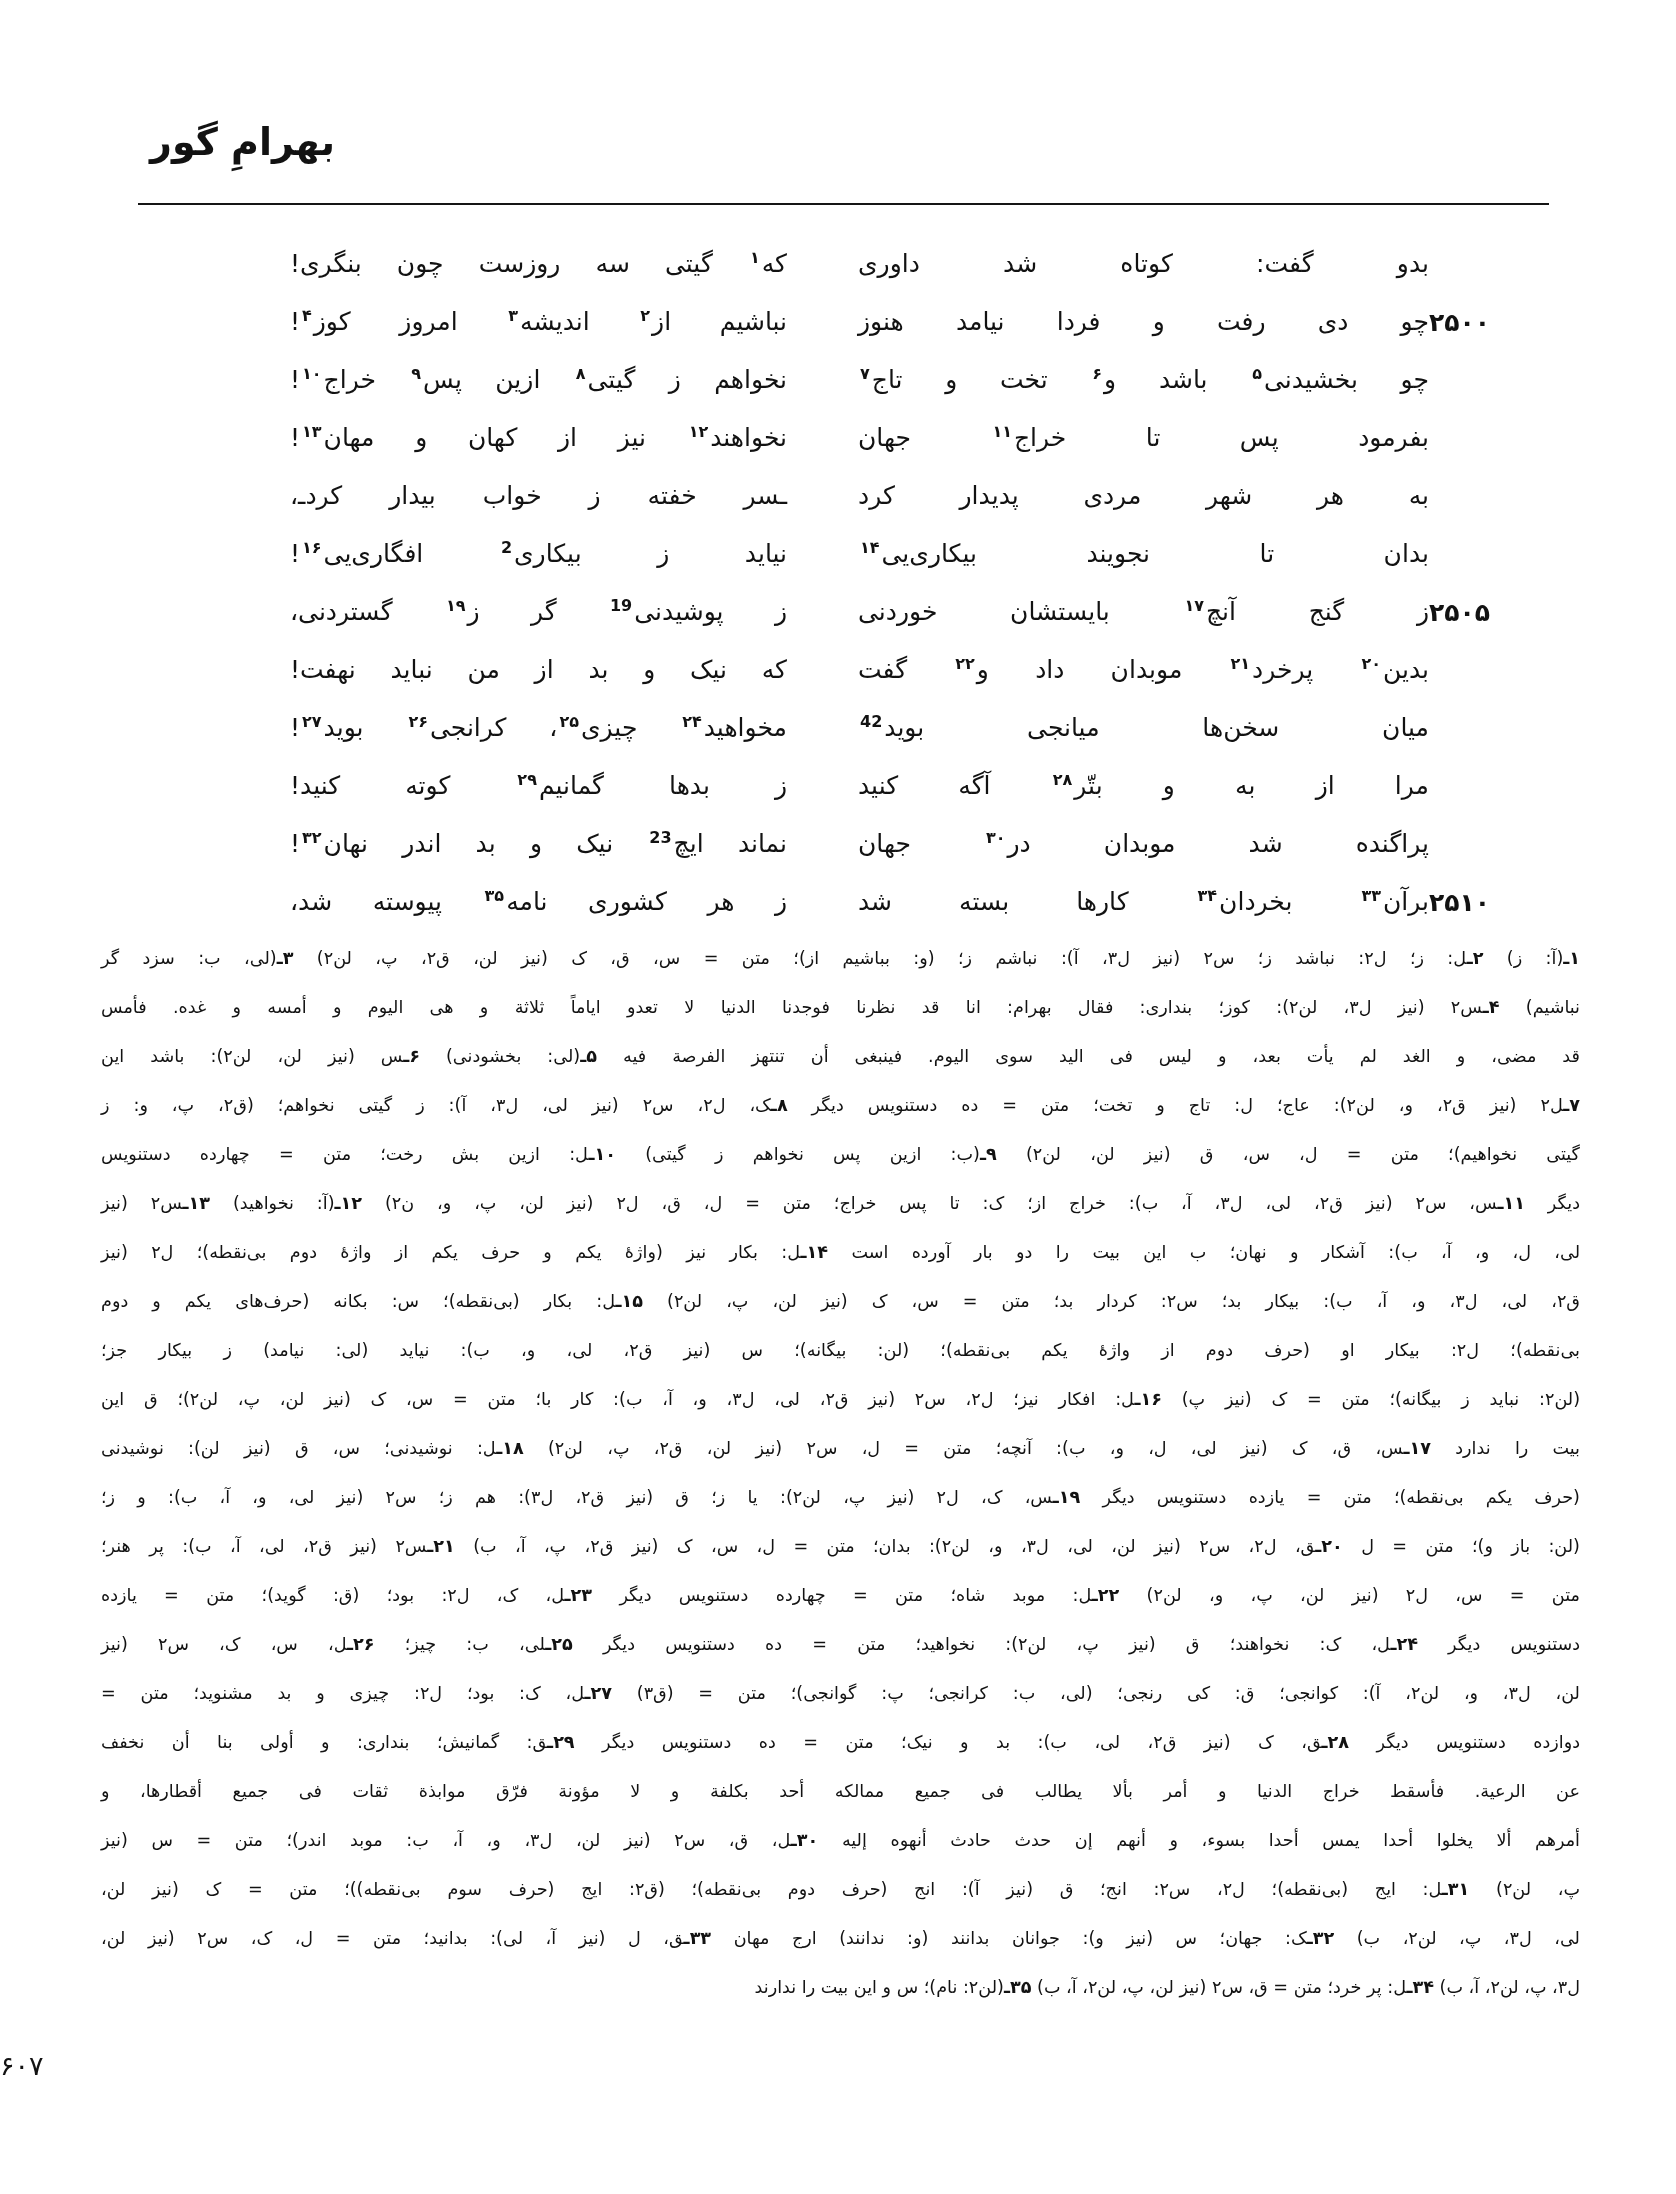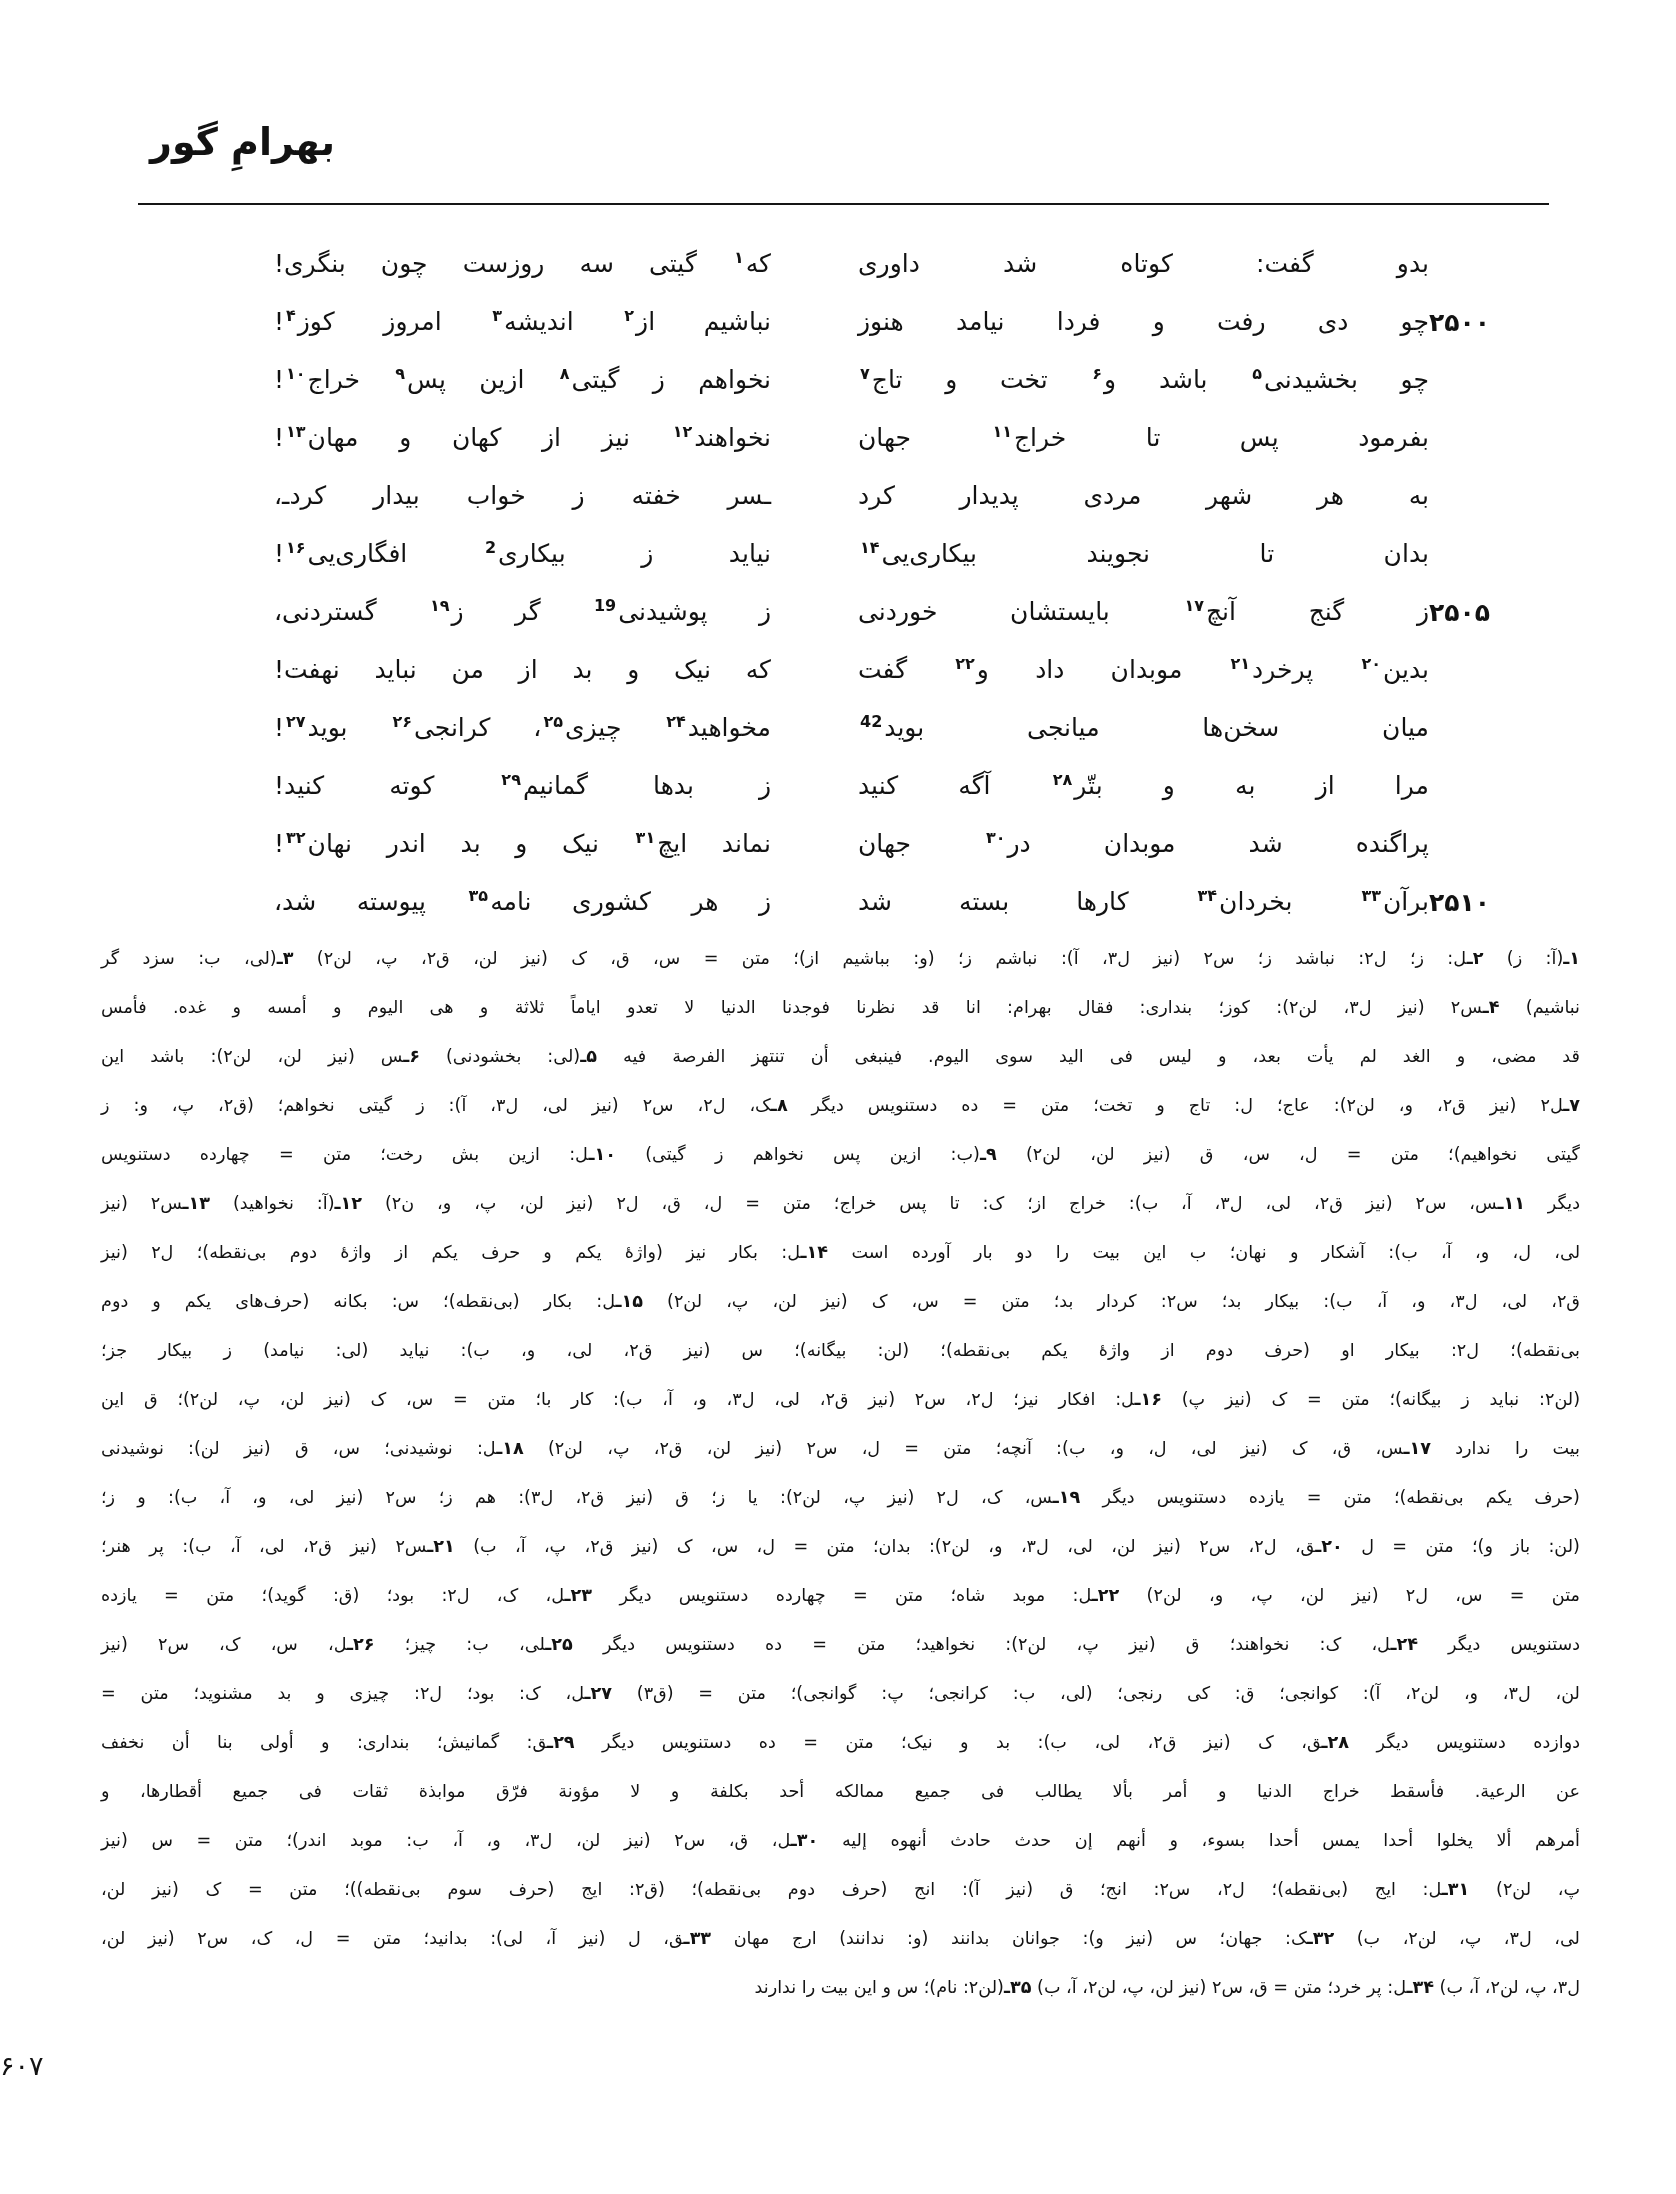--- a/index.html
+++ b/index.html
@@ -33,21 +33,21 @@
     height:58px;direction:rtl;
   }
   .vnum{
     width:88px;flex:0 0 88px;
     font-size:25px;font-weight:700;text-align:left;
     direction:ltr;
   }
   .hemi{
     font-size:25px;line-height:1.1;
     text-align:justify;text-align-last:justify;
-    direction:rtl;white-space:nowrap;margin-left:16px;
+    direction:rtl;white-space:nowrap;
   }
   .hemi.r{width:571px;flex:0 0 571px;}
   .hemi.l{width:497px;flex:0 0 497px;margin-right:71px;}
   .hemi sup{
     font-size:16px;font-weight:700;
     vertical-align:super;line-height:0;margin:0 2px;
   }
 
   
   .footnotes{
@@ -125,21 +125,21 @@
       <div class="hemi l">مخواهید<sup>۲۴</sup> چیزی<sup>۲۵</sup>، کرانجی<sup>۲۶</sup> بوید<sup>۲۷</sup>!</div>
     </div>
     <div class="row">
       <div class="vnum"></div>
       <div class="hemi r">مرا از به و بتّر<sup>۲۸</sup> آگه کنید</div>
       <div class="hemi l">ز بدها گمانیم<sup>۲۹</sup> کوته کنید!</div>
     </div>
     <div class="row">
       <div class="vnum"></div>
       <div class="hemi r">پراگنده شد موبدان در<sup>۳۰</sup> جهان</div>
-      <div class="hemi l">نماند ایچ<sup>۳۱</sup> نیک و بد اندر نهان<sup>۳۲</sup>!</div>
+      <div class="hemi l">نماند ایچ<sup>23</sup> نیک و بد اندر نهان<sup>۳۲</sup>!</div>
     </div>
     <div class="row">
       <div class="vnum">۲۵۱۰</div>
       <div class="hemi r">برآن<sup>۳۳</sup> بخردان<sup>۳۴</sup> کارها بسته شد</div>
       <div class="hemi l">ز هر کشوری نامه<sup>۳۵</sup> پیوسته شد،</div>
     </div>
   </div>
 
   <div class="footnotes">
     <div class="fn-line"><b>۱ـ</b>(آ: ز)  <b>۲ـ</b>ل: ز؛ ل۲: نباشد ز؛ س۲ (نیز ل۳، آ): نباشم ز؛ (و: بباشیم از)؛ متن = س، ق، ک (نیز لن، ق۲، پ، لن۲)  <b>۳ـ</b>(لی، ب: سزد گر</div>

